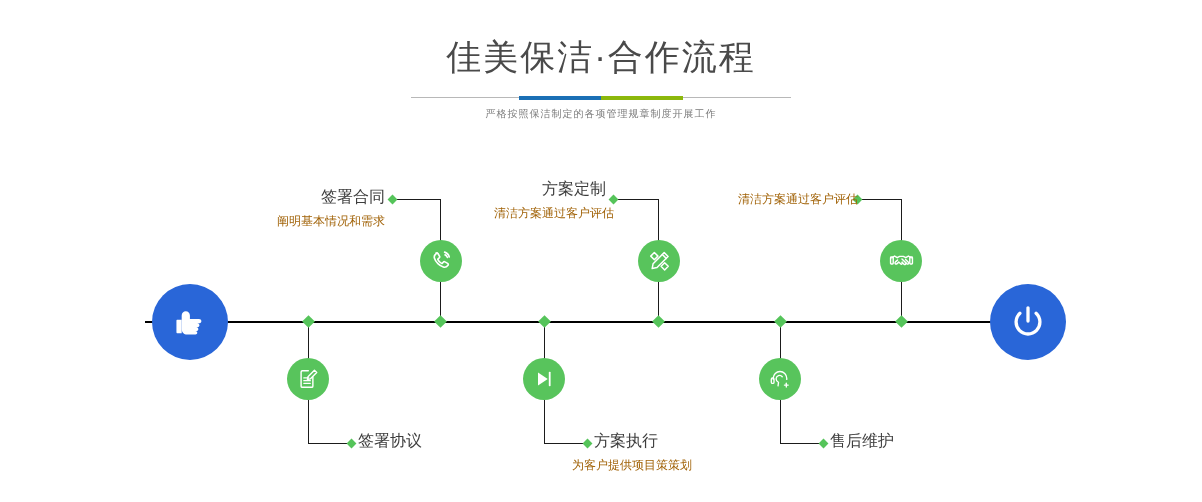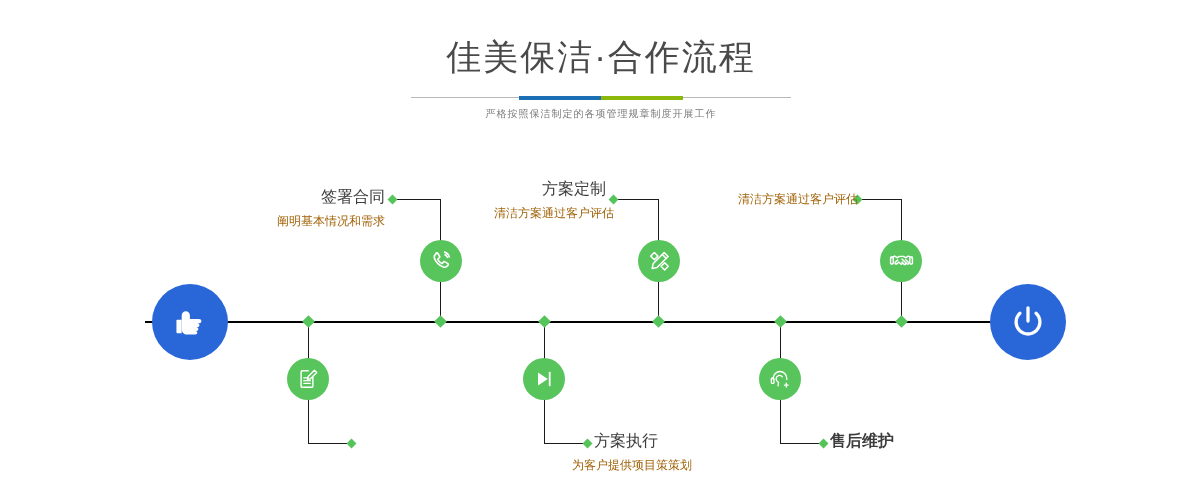--- a/index.html
+++ b/index.html
@@ -236,20 +236,21 @@
         <path d="M10.5 18.2h8.5"></path>
         <path d="M10.5 21.8h8.5"></path>
         <path d="M24.6 4.3l3.0 3.0-8.6 8.6-3.8 0.8 0.8-3.8z"></path>
       </svg>
     </span>
   </div>
   <div class="conn-v" style="left:308px; top:400px; height:43px;"></div>
   <div class="conn-h" style="left:308px; top:443px; width:44px;"></div>
   <div class="conn-dot" style="left:348px; top:440px;"></div>
   <div class="label-block align-left" style="left:358px; top:430px; width:260px;">
+    <div class="lbl-title">签署协议</div>
   </div>
 
   <div class="stem" style="left:658px; top:240px; height:82px;"></div>
   <div class="diamond" style="left:654px; top:317px;"></div>
   <div class="node-icon" style="left:638px; top:240px;">
     <span>
       <svg class="icon-svg" width="25" height="25" viewBox="0 0 32 32" fill="none" stroke="#ffffff" stroke-width="1.9" stroke-linecap="round" stroke-linejoin="round">
         <path d="M22.0 4.6l5.0 5.0-14.2 14.2-6.2 1.2 1.2-6.2z"></path>
         <path d="M19.6 7.0l5.0 5.0"></path>
         <path d="M9.4 4.5l4.6 4.6-4.6 4.6-4.6-4.6z"></path>
@@ -316,17 +317,17 @@
         <rect x="4.4" y="14.6" width="3.6" height="7.2" rx="1.6"></rect>
         <path d="M19.0 13.0a4.6 4.6 0 0 0-8.2 2.8c0 2.2 1.4 4.0 3.2 4.8l-0.6 4.6"></path>
         <path d="M24.4 21.6v5.0"></path>
         <path d="M21.9 24.1h5.0"></path>
       </svg>
     </span>
   </div>
   <div class="conn-v" style="left:780px; top:400px; height:43px;"></div>
   <div class="conn-h" style="left:780px; top:443px; width:44px;"></div>
   <div class="conn-dot" style="left:820px; top:440px;"></div>
-  <div class="label-block align-left" style="left:830px; top:430px; width:280px;font-weight:bold;">
+  <div class="label-block align-left" style="left:830px; top:430px; width:280px;">
     <div class="lbl-title">售后维护</div>
   </div>
 
 </div>
 
 </body></html>

